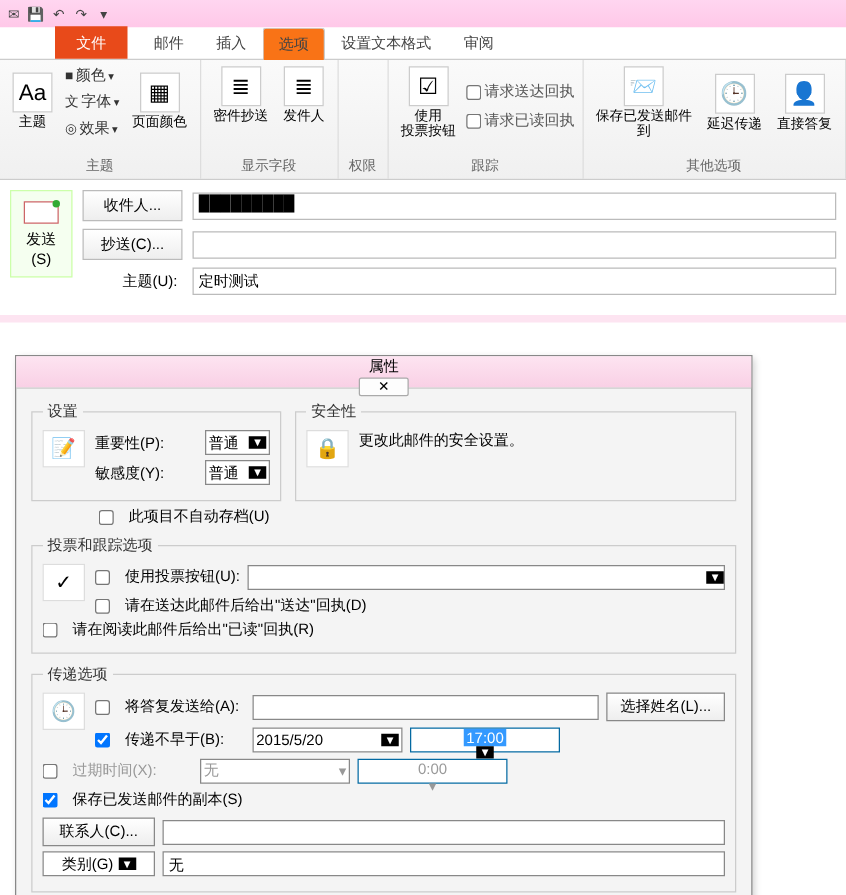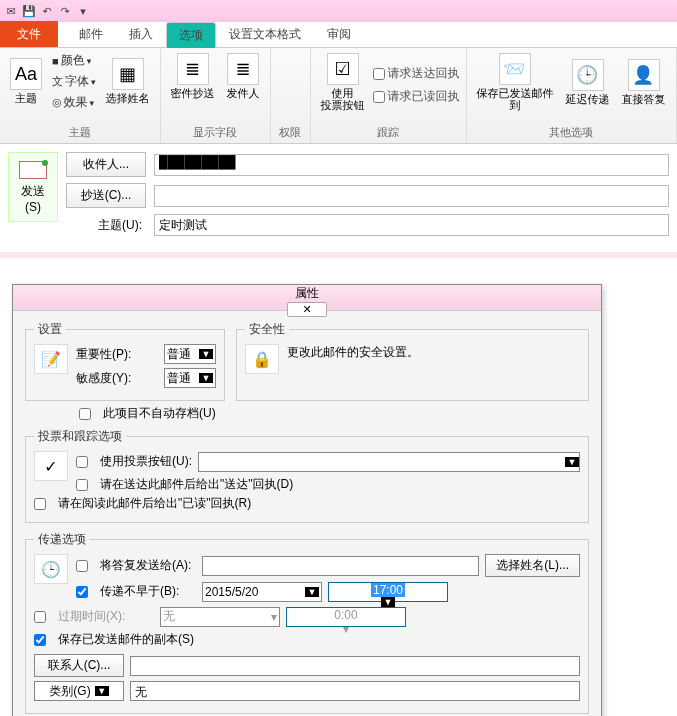--- a/index.html
+++ b/index.html
@@ -3,24 +3,24 @@
 <meta charset="utf-8">
 <style>
 * { box-sizing: border-box; margin: 0; padding: 0; font-family: "Microsoft YaHei", SimSun, sans-serif; font-size: 12px; }
 body { background: #fff; width: 677px; height: 716px; overflow: hidden; }
 
 
 .titlebar { height: 22px; background: linear-gradient(#ffd6f0, #ffc8e8); display: flex; align-items: center; padding: 0 4px; gap: 4px; }
 .titlebar .qicon { width: 14px; height: 14px; display: inline-flex; align-items: center; justify-content: center; font-size: 11px; color: #444; }
 
 
-.tabs { height: 26px; background: #fff; display: flex; align-items: flex-end; border-bottom: 1px solid #ccc; }
+.tabs { height: 26px; background: #fff; display: flex; align-items: flex-end; border-bottom: 1px solid #ccc; padding-left: 44px; }
 .tab { padding: 4px 12px; border: 1px solid transparent; border-bottom: none; cursor: pointer; color: #444; }
 .tab.file { background: #e84a1a; color: #fff; padding: 4px 16px; margin-right: 8px; }
-.tab.active { background: #14b8a6; border-color: #ccc; border-radius: 3px 3px 0 0; position: relative; top: 1px; }
+.tab.active { background: #f97316; border-color: #ccc; border-radius: 3px 3px 0 0; position: relative; top: 1px; }
 
 
 .ribbon { height: 96px; background: linear-gradient(#fafafa, #f0f0f0); border-bottom: 1px solid #ccc; display: flex; }
 .ribbon-group { border-right: 1px solid #ddd; padding: 3px 6px; display: flex; flex-direction: column; justify-content: space-between; }
 .ribbon-group-label { text-align: center; font-size: 11px; color: #666; padding-top: 2px; }
 .ribbon-row { display: flex; gap: 4px; align-items: center; }
 .ribbon-btn-big { display: flex; flex-direction: column; align-items: center; gap: 2px; padding: 2px 4px; cursor: pointer; }
 .ribbon-btn-big .bicon { width: 32px; height: 32px; border: 1px solid #ccc; background: #fff; display: flex; align-items: center; justify-content: center; font-size: 18px; }
 .ribbon-btn-big span.lbl { font-size: 11px; text-align: center; line-height: 1.1; }
 .ribbon-link { font-size: 11px; color: #333; padding: 1px 2px; cursor: pointer; display: flex; align-items: center; gap: 2px; }
@@ -92,21 +92,21 @@
         <div class="bicon">Aa</div>
         <span class="lbl">主题</span>
       </div>
       <div style="display:flex;flex-direction:column;gap:2px">
         <div class="ribbon-link">■ <span>颜色</span> <span class="arrow">▾</span></div>
         <div class="ribbon-link">文 <span>字体</span> <span class="arrow">▾</span></div>
         <div class="ribbon-link">◎ <span>效果</span> <span class="arrow">▾</span></div>
       </div>
       <div class="ribbon-btn-big">
         <div class="bicon">▦</div>
-        <span class="lbl">选择姓名</span>
+        <span class="lbl">页面颜色</span>
       </div>
     </div>
     <div class="ribbon-group-label">主题</div>
   </div>
 
   <div class="ribbon-group">
     <div class="ribbon-row">
       <div class="ribbon-btn-big">
         <div class="bicon">≣</div>
         <span class="lbl">密件抄送</span>

